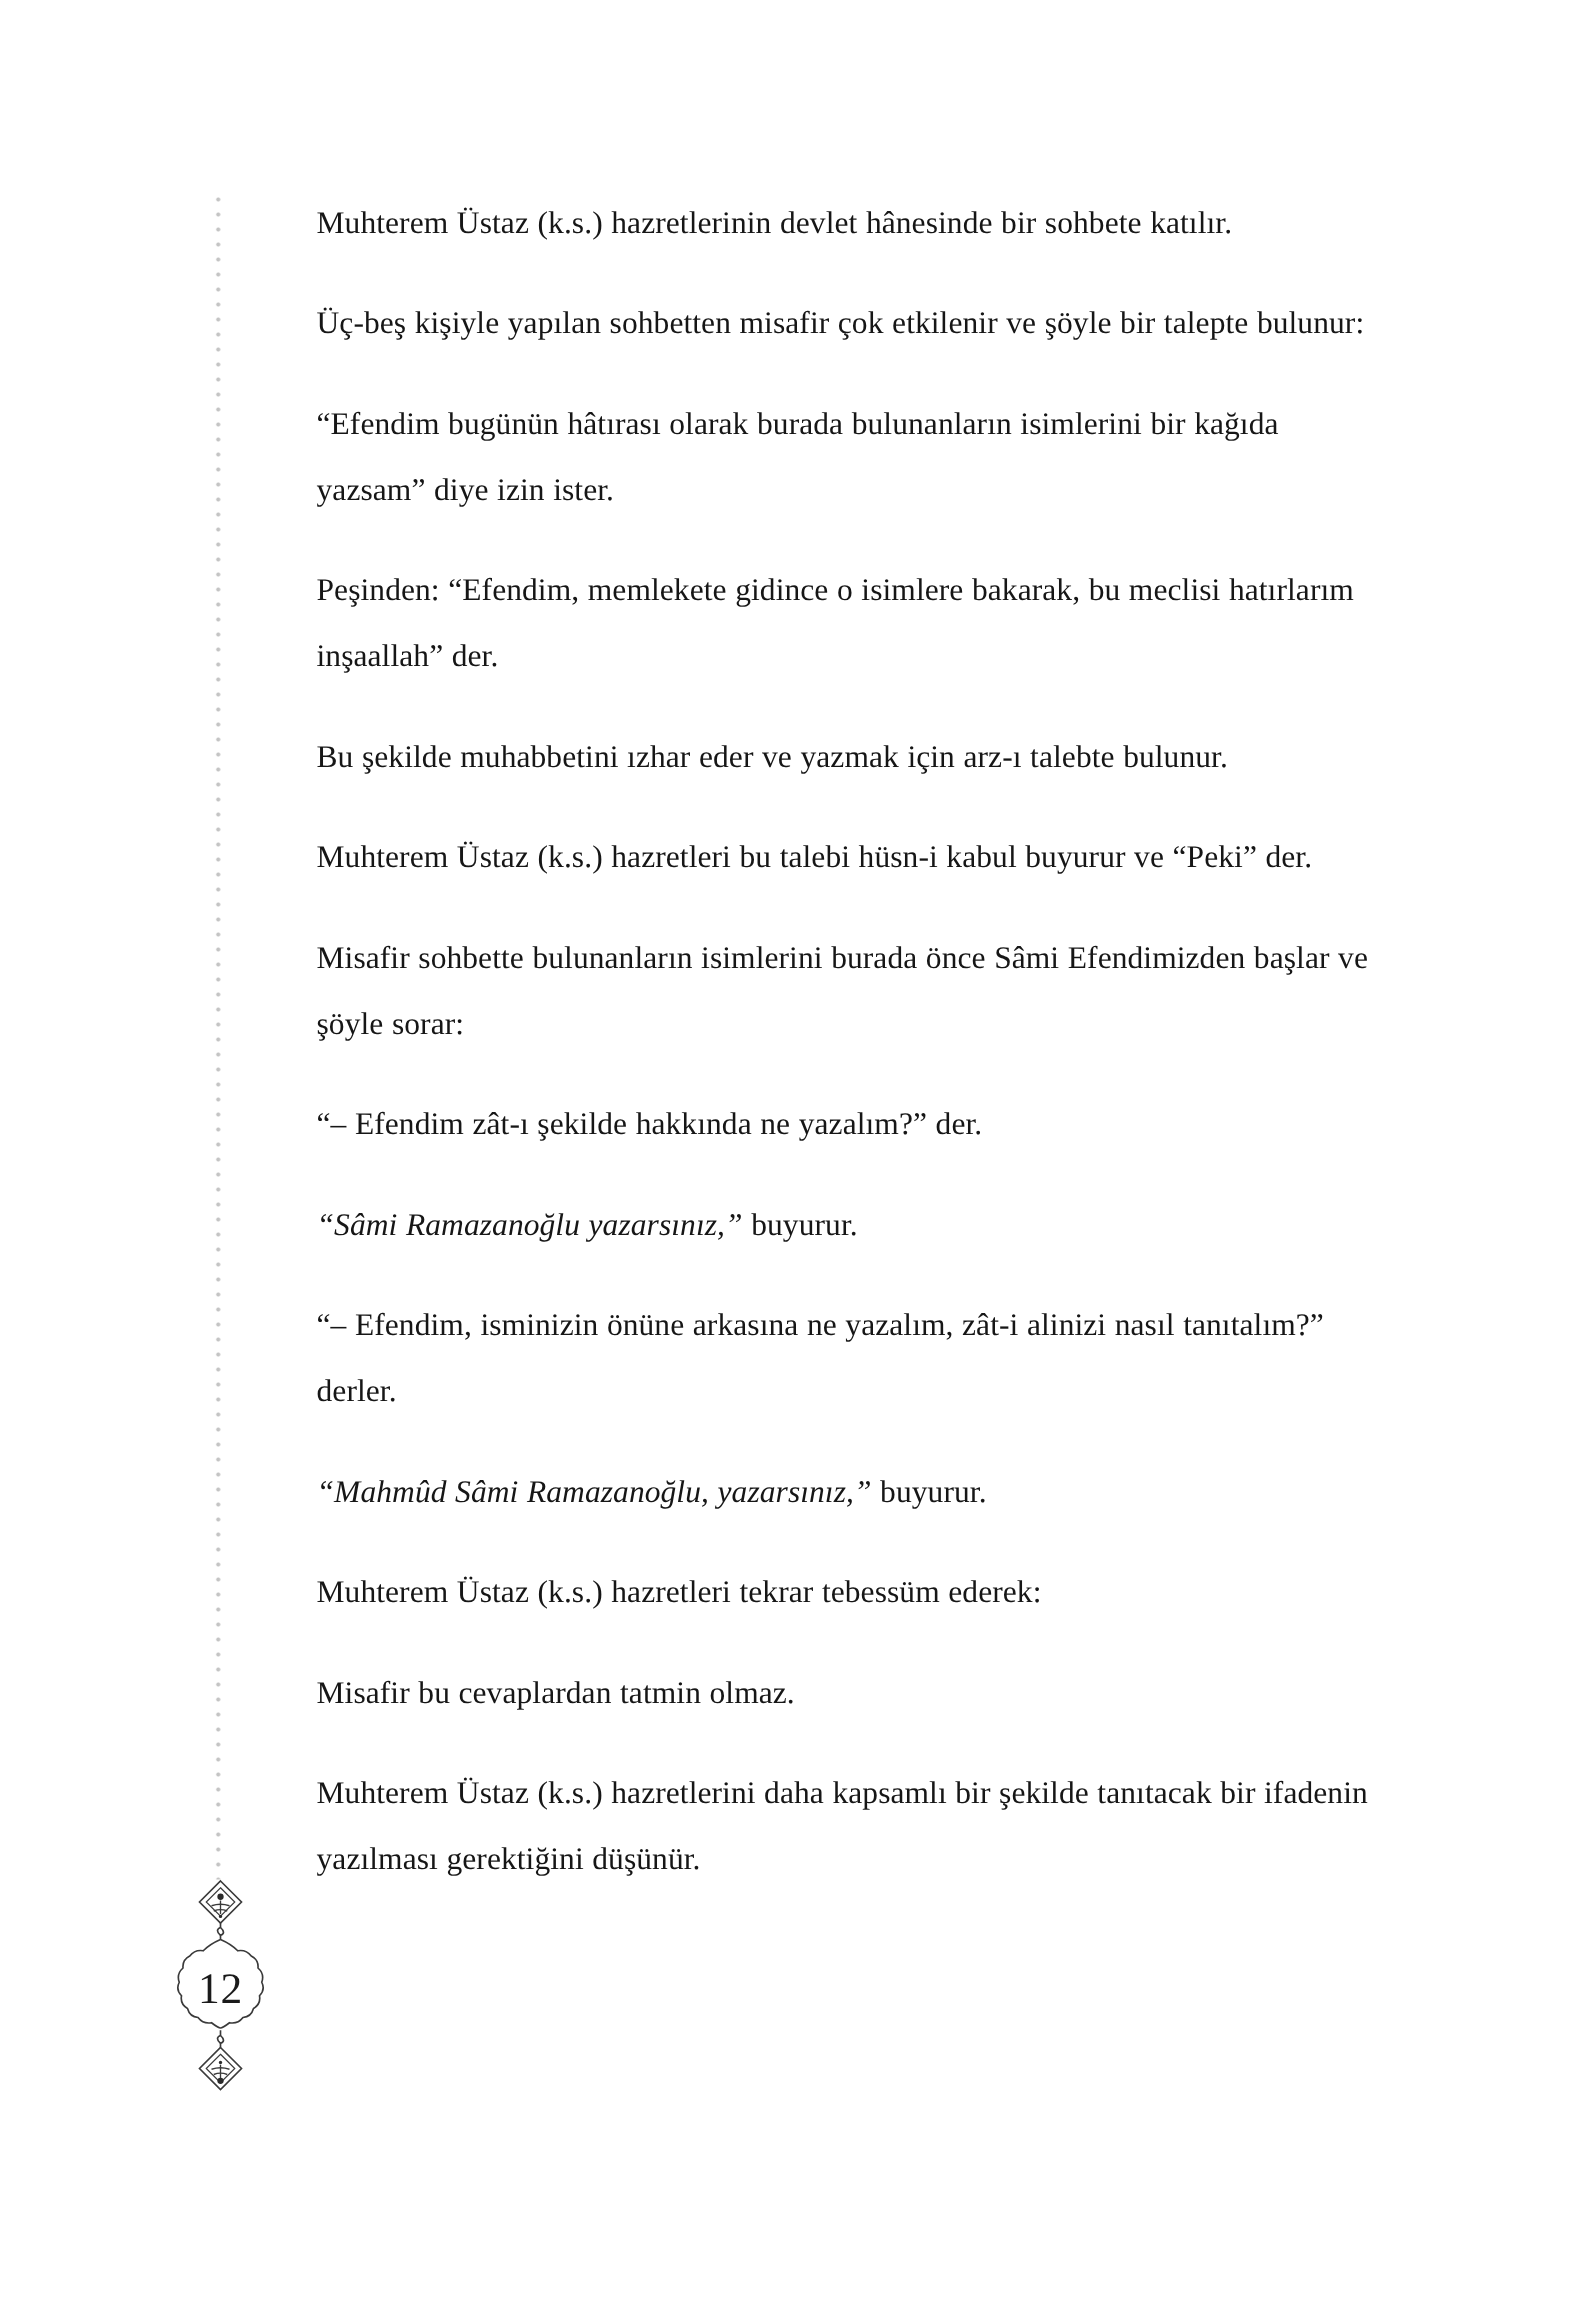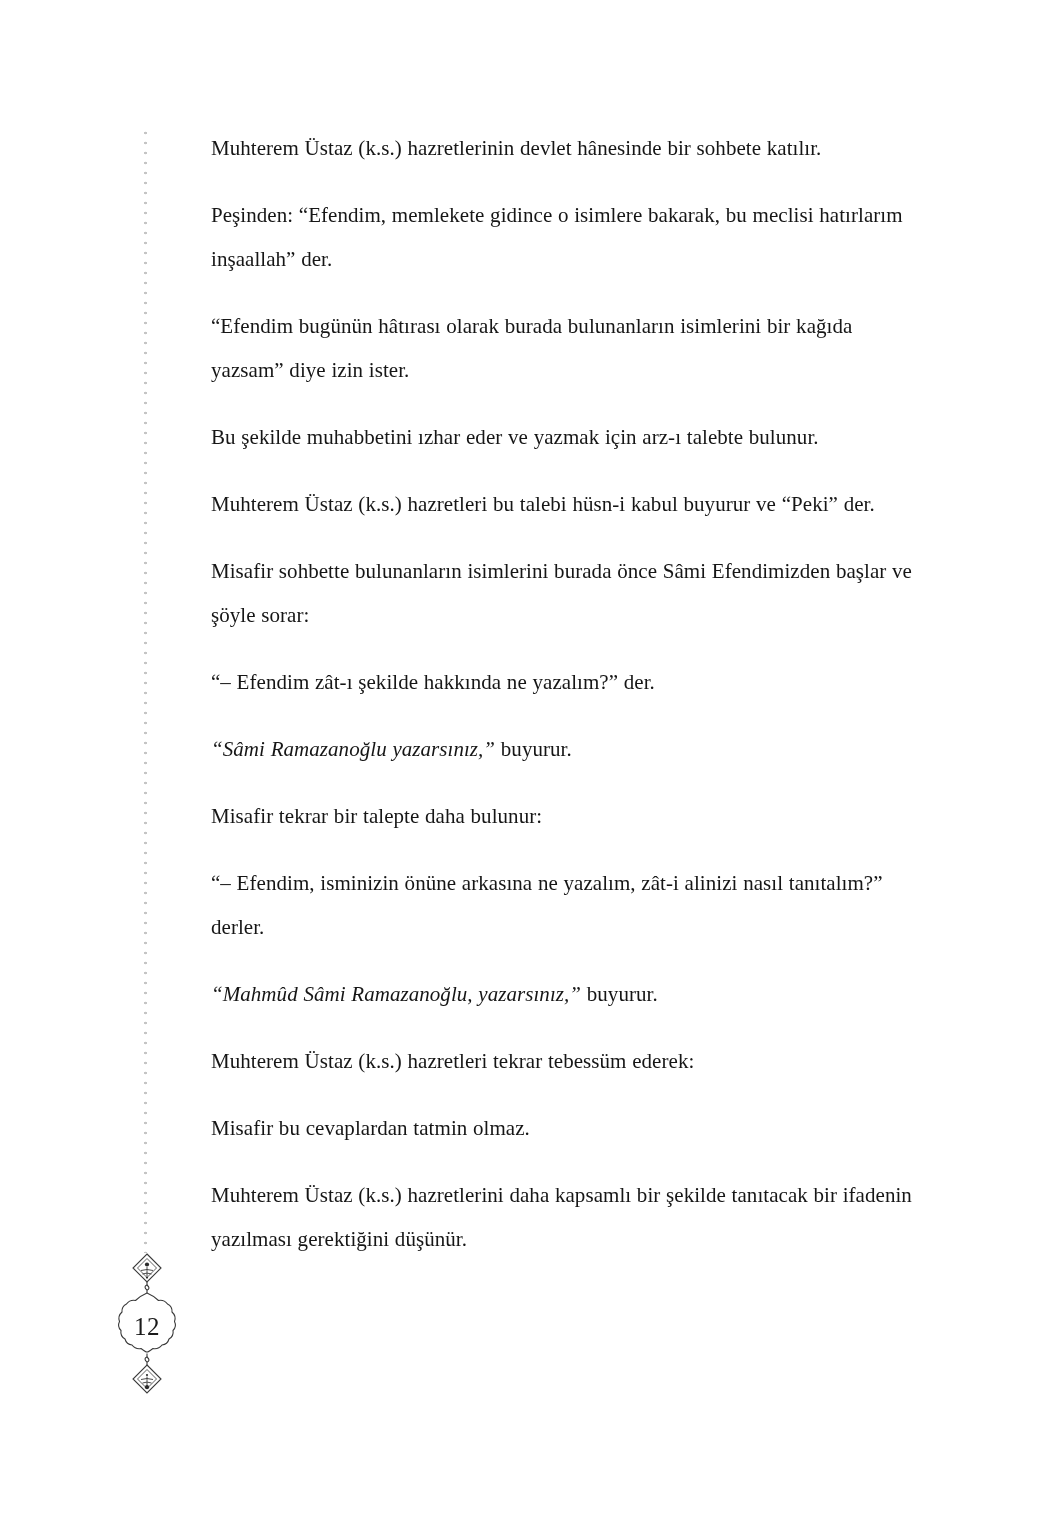--- a/index.html
+++ b/index.html
@@ -41,21 +41,21 @@
   .folio-number {
     position: absolute;
     left: 106px;
     top: 1248px;
     width: 82px;
     height: 158px;
     display: flex;
     align-items: center;
     justify-content: center;
     font-family: "Liberation Serif", "DejaVu Serif", serif;
-    font-size: 25px;
+    font-size: 29px;
     color: #1a1a1a;
     letter-spacing: 0.5px;
     padding-bottom: 1px;
     box-sizing: border-box;
   }
 
   
   .textblock {
     position: absolute;
     left: 211px;
@@ -135,37 +135,37 @@
       </g>
     </svg>
   </div>
 
   <div class="folio-number">12</div>
 
   <div class="textblock">
 
     <p class="para"><span>Muhterem Üstaz (k.s.) hazretlerinin devlet hânesinde bir sohbete katılır.</span></p>
 
+    <p class="para"><span>Üç-beş kişiyle yapılan sohbetten misafir çok etkilenir ve şöyle bir talepte bulunur:</span></p>
+
+    <p class="para"><span>“Efendim bugünün hâtırası olarak burada bulunanların isimlerini bir kağıda yazsam” diye izin ister.</span></p>
 
     <p class="para"><span>Peşinden: “Efendim, memlekete gidince o isimlere bakarak, bu meclisi hatırlarım inşaallah” der.</span></p>
-
-    <p class="para"><span>“Efendim bugünün hâtırası olarak burada bulunanların isimlerini bir kağıda yazsam” diye izin ister.</span></p>
 
     <p class="para"><span>Bu şekilde muhabbetini ızhar eder ve yazmak için arz-ı talebte bulunur.</span></p>
 
     <p class="para"><span>Muhterem Üstaz (k.s.) hazretleri bu talebi hüsn-i kabul buyurur ve “Peki” der.</span></p>
 
     <p class="para"><span>Misafir sohbette bulunanların isimlerini burada önce Sâmi Efendimizden başlar ve şöyle sorar:</span></p>
 
     <p class="para"><span>“– Efendim zât-ı şekilde hakkında ne yazalım?” der.</span></p>
 
 
     <p class="para"><em>“Sâmi Ramazanoğlu yazarsınız,”</em><span> buyurur.</span></p>
 
-    <p class="para"><span>Misafir tekrar bir talepte daha bulunur:</span></p>
 
     <p class="para"><span>“– Efendim, isminizin önüne arkasına ne yazalım, zât-i alinizi nasıl tanıtalım?” derler.</span></p>
 
     <p class="para"><em>“Mahmûd Sâmi Ramazanoğlu, yazarsınız,”</em><span> buyurur.</span></p>
 
     <p class="para"><span>Muhterem Üstaz (k.s.) hazretleri tekrar tebessüm ederek:</span></p>
 
     <p class="para"><span>Misafir bu cevaplardan tatmin olmaz.</span></p>
 
     <p class="para"><span>Muhterem Üstaz (k.s.) hazretlerini daha kapsamlı bir şekilde tanıtacak bir ifadenin yazılması gerektiğini düşünür.</span></p>

